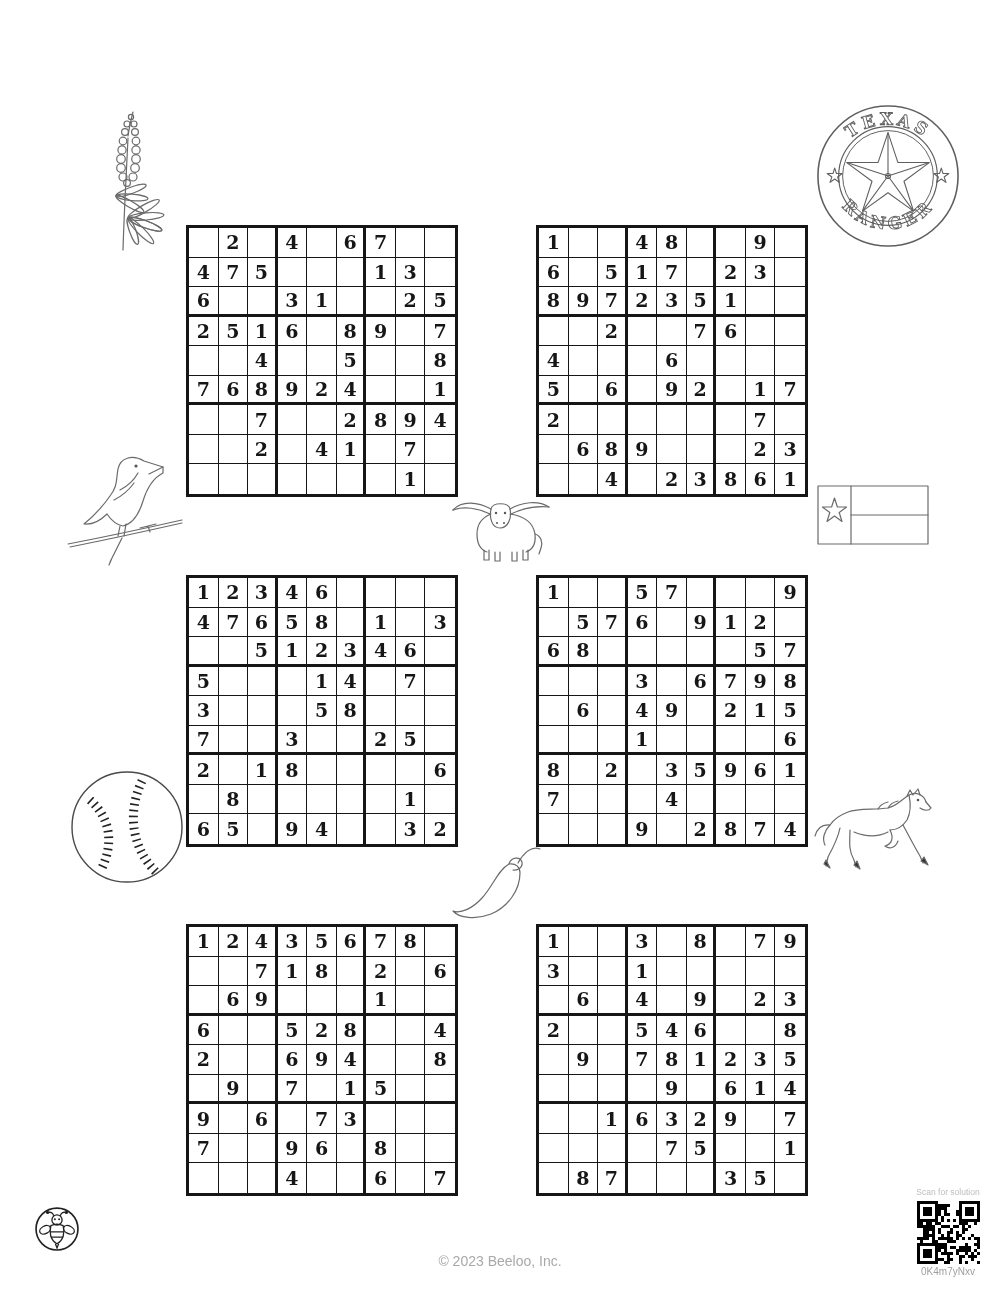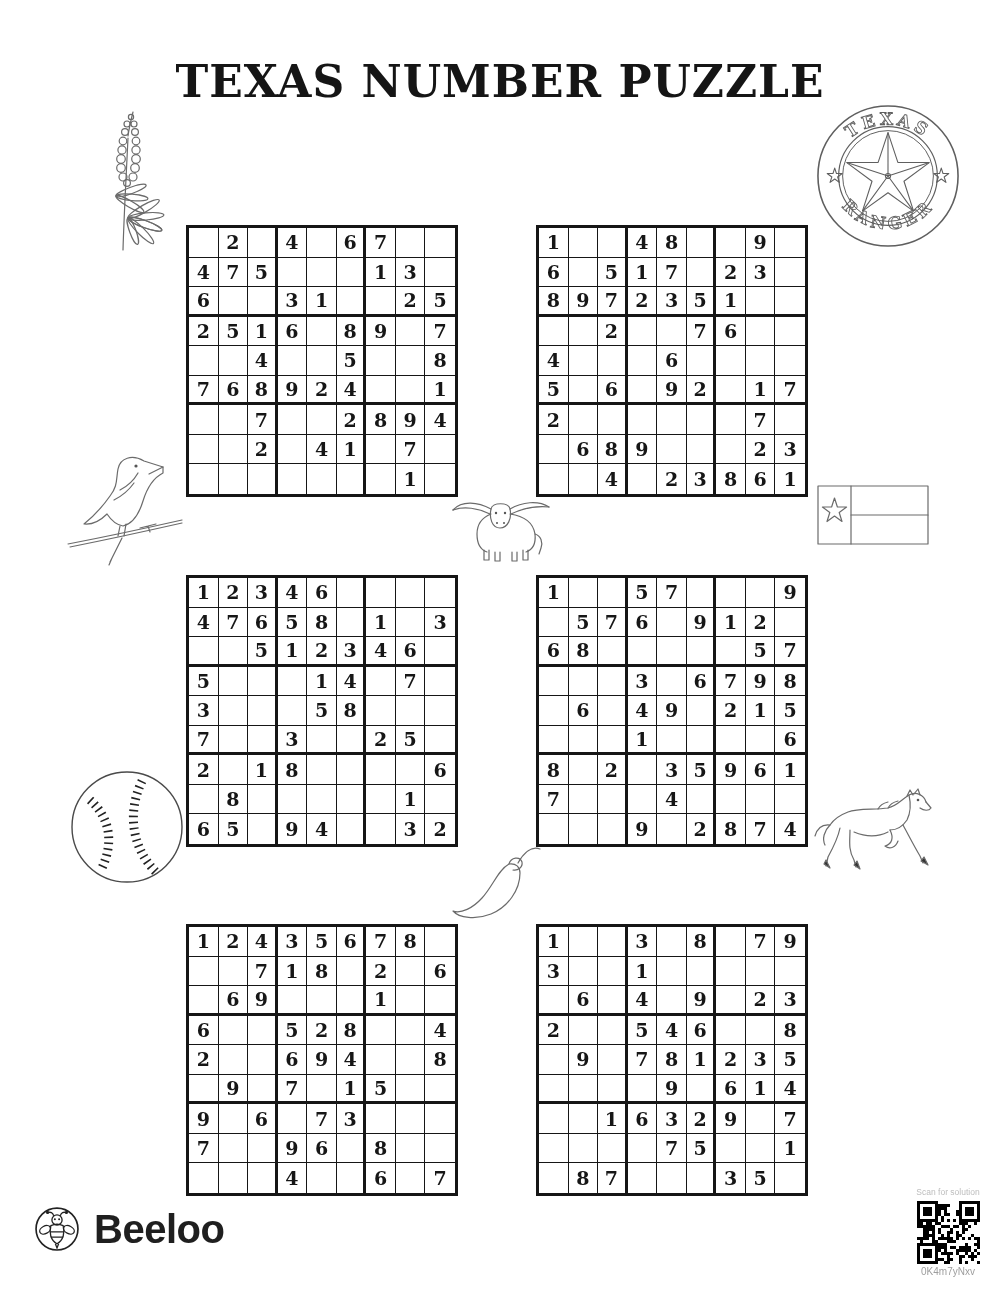--- a/index.html
+++ b/index.html
@@ -33,21 +33,20 @@
   #qrblock{left:893px;top:1187px;width:110px;text-align:center;}
   #qrlabel{font-size:8.5px;color:#bdbdbd;}
   #qrimg{margin:4px auto 2px auto;width:63px;height:63px;}
   #qrid{font-size:10px;color:#9e9e9e;}
 </style>
 </head>
 <body>
 
 <div id="page">
 
-  <div class="abs" id="title">TEXAS NUMBER PUZZLE</div>
 
   <div class="sudoku" id="g1">
       <div class="cell"></div>
       <div class="cell">2</div>
       <div class="cell br"></div>
       <div class="cell">4</div>
       <div class="cell"></div>
       <div class="cell br">6</div>
       <div class="cell">7</div>
       <div class="cell"></div>
@@ -691,23 +690,23 @@
         <circle cx="28" cy="17" r="6.2"></circle>
         <ellipse cx="13.5" cy="29" rx="7" ry="4.6" transform="rotate(-28 13.5 29)"></ellipse>
         <ellipse cx="42.5" cy="29" rx="7" ry="4.6" transform="rotate(28 42.5 29)"></ellipse>
         <path d="M20.5,24 C18,33 20.5,42 28,46 C35.5,42 38,33 35.5,24 Q28,20.5 20.5,24 Z"></path>
         <path d="M19.5,31.5 L36.5,31.5 M20.5,38 L35.5,38"></path>
         <path d="M26,46 L28,51 L30,46"></path>
       </g>
       <circle cx="25.4" cy="16" r="1.2" fill="#222"></circle>
       <circle cx="30.6" cy="16" r="1.2" fill="#222"></circle>
     </svg>
-    <span class="word">Beeloo</span>
   </div>
 
+  <div class="abs" id="copyright">© 2023 Beeloo, Inc.</div>
 
   <div class="abs" id="qrblock">
     <div id="qrlabel">Scan for solution</div>
     <div id="qrimg"><svg width="63" height="63" viewBox="0 0 63 63">
           <rect x="21" y="3" width="3" height="3" fill="#000"></rect>
           <rect x="24" y="3" width="3" height="3" fill="#000"></rect>
           <rect x="27" y="3" width="3" height="3" fill="#000"></rect>
           <rect x="30" y="3" width="3" height="3" fill="#000"></rect>
           <rect x="21" y="6" width="3" height="3" fill="#000"></rect>
           <rect x="24" y="6" width="3" height="3" fill="#000"></rect>

